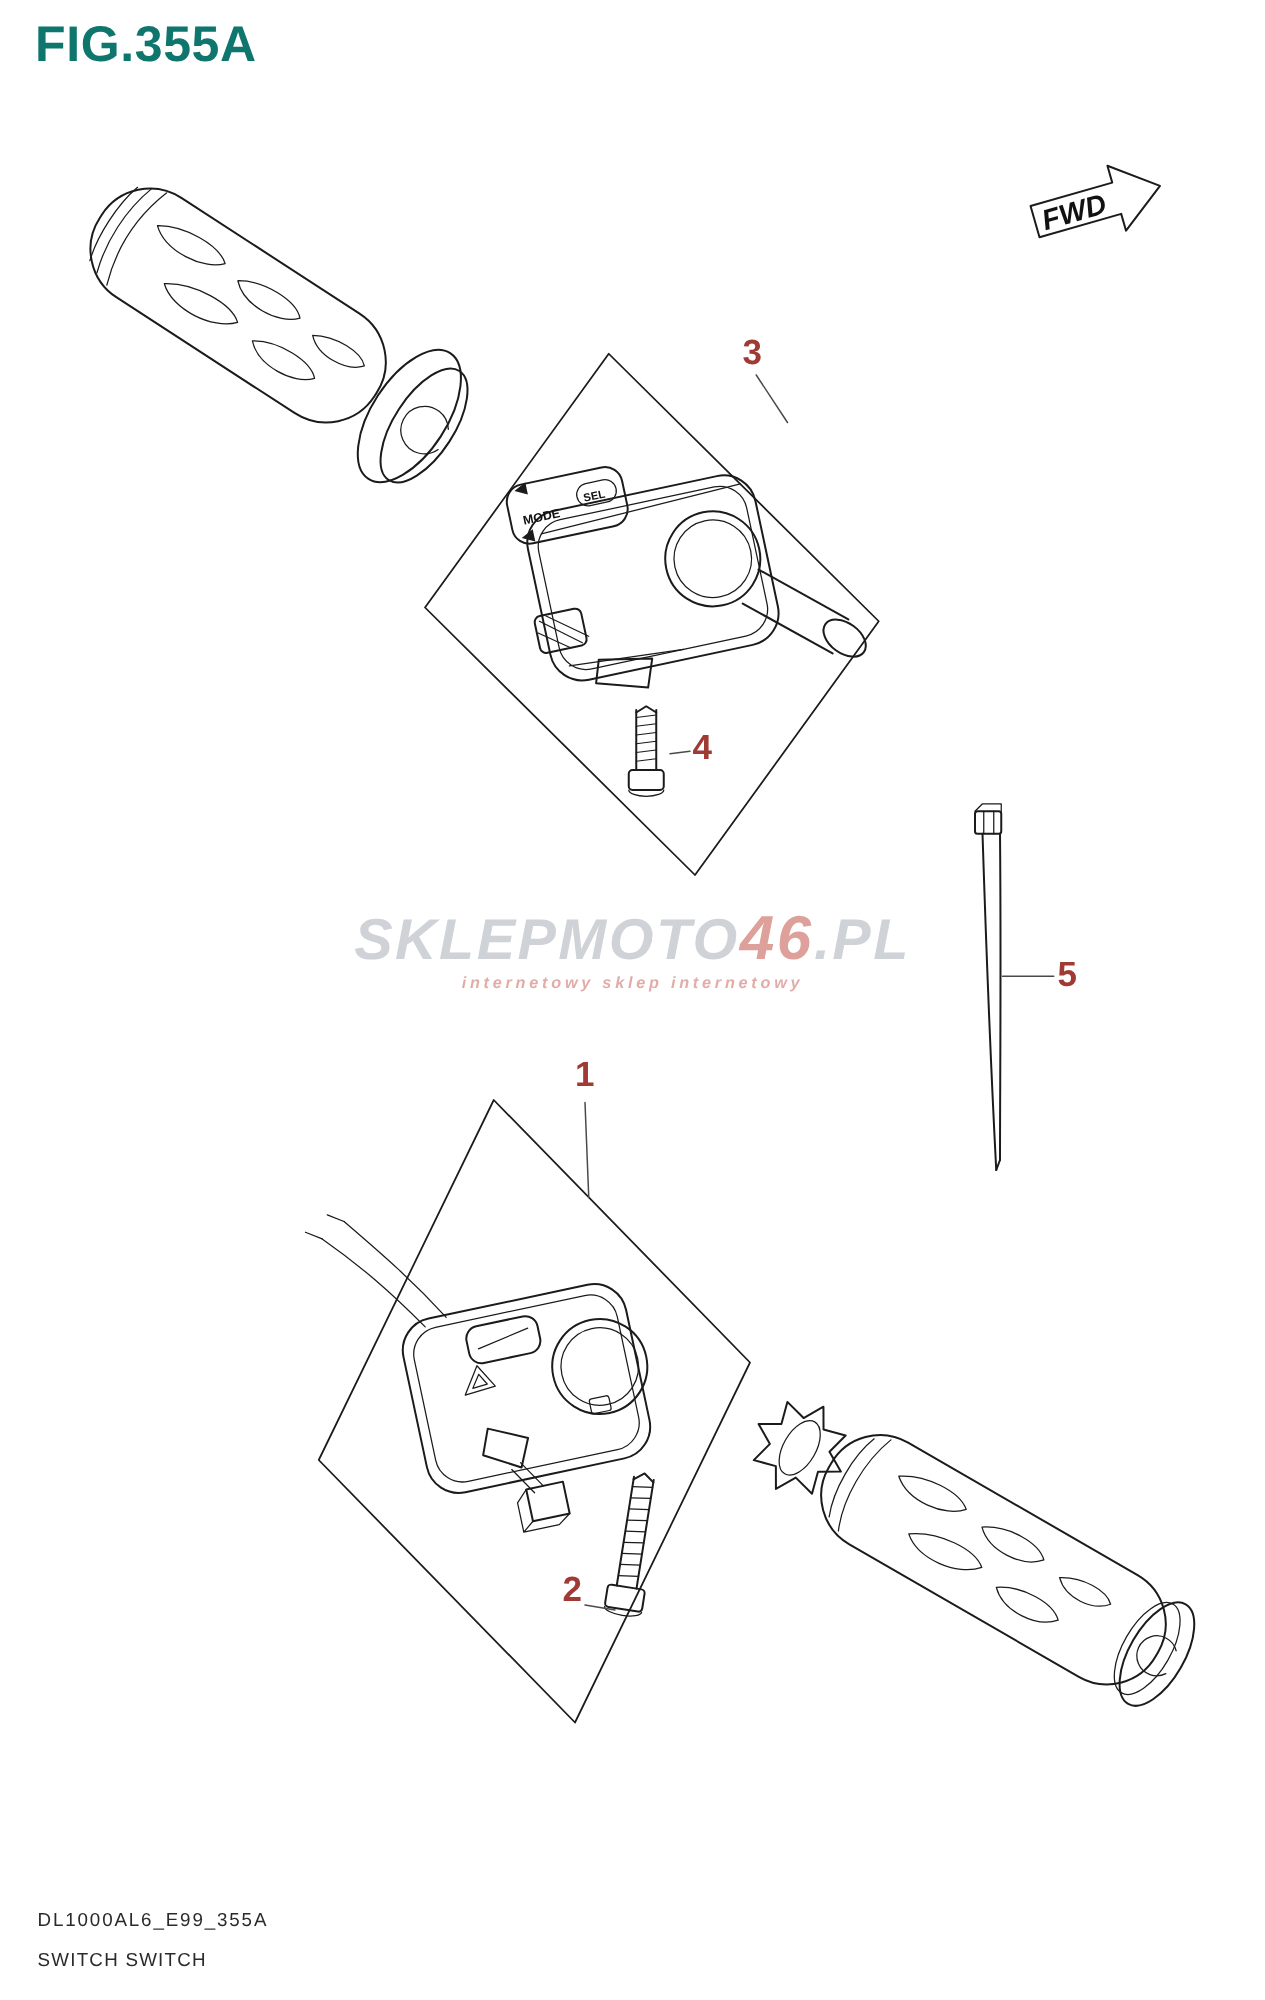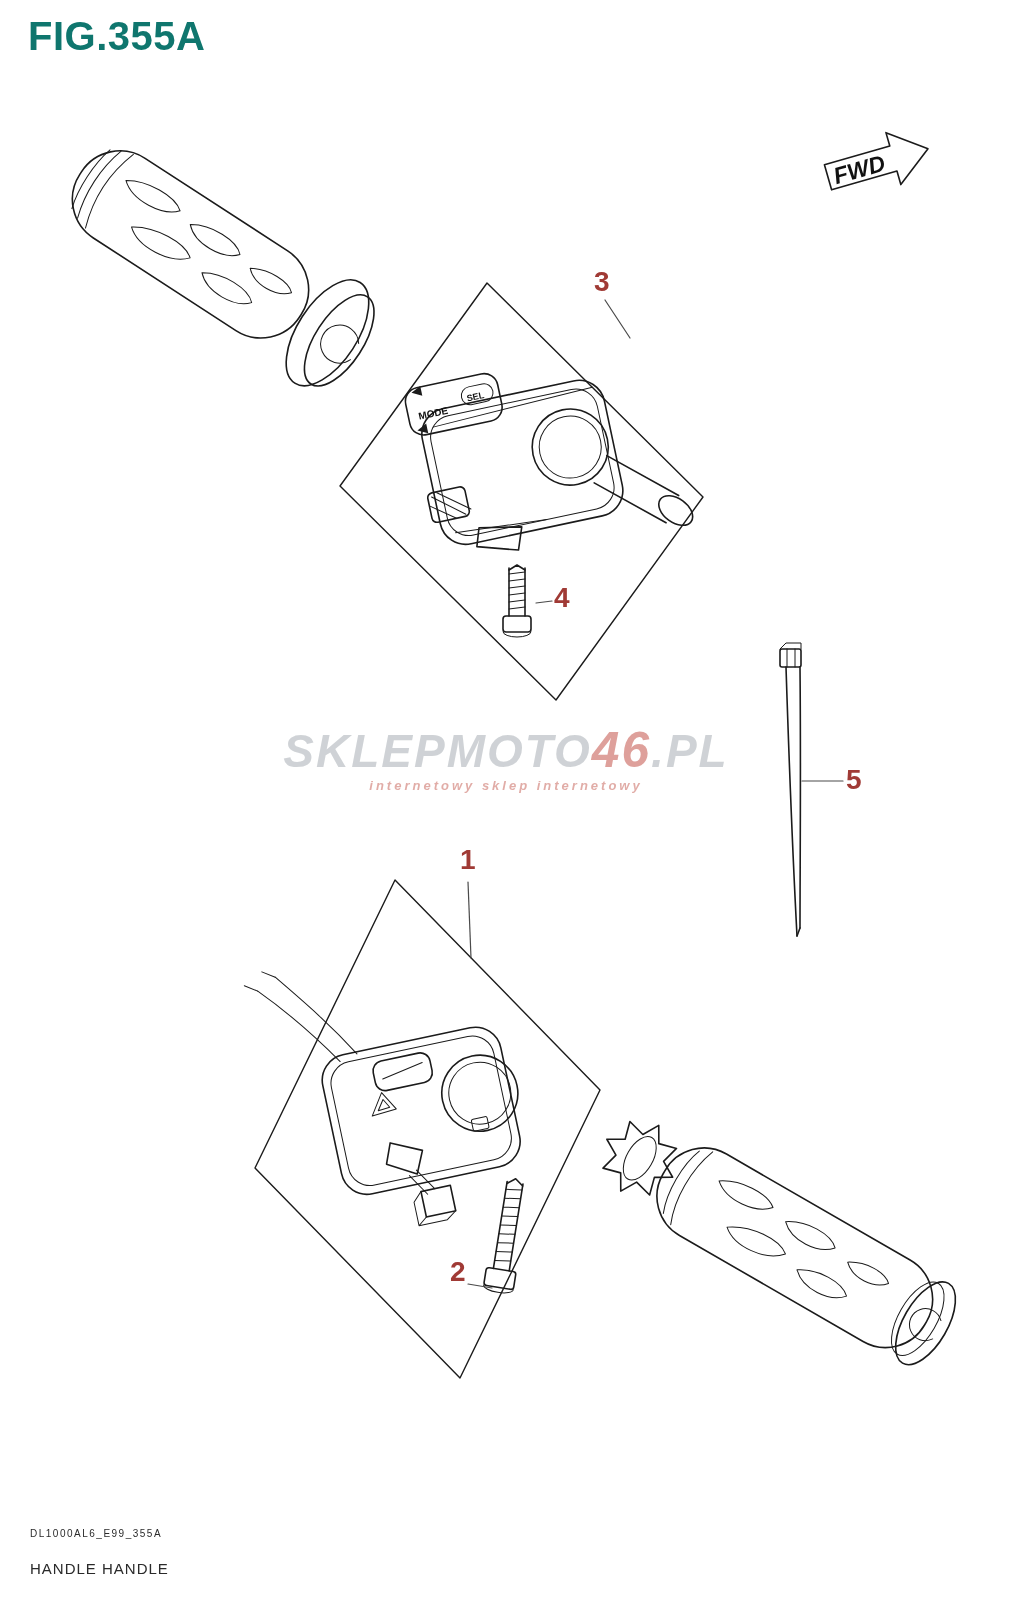--- a/index.html
+++ b/index.html
@@ -30,21 +30,21 @@
   .watermark{
     position:absolute;left:50%;top:726px;transform:translateX(-50%);
     text-align:center;opacity:0.55;white-space:nowrap;
   }
   .wm-main{font-size:46px;font-style:italic;font-weight:bold;letter-spacing:2px;line-height:1;}
   .wm-prefix,.wm-suffix{color:#a9afb5;}
   .wm-num{color:#c4534a;font-size:1.08em;}
   .wm-tag{margin-top:2px;font-size:13px;letter-spacing:3px;color:#c96a60;
     font-style:italic;font-weight:bold;}
   .footer-code{
-    position:absolute;left:30px;top:1528px;font-size:10px;color:#2a2a2a;letter-spacing:1.5px;
+    position:absolute;left:30px;top:1528px;font-size:15px;color:#2a2a2a;letter-spacing:1.5px;
   }
   .footer-name{
     position:absolute;left:30px;top:1560px;font-size:15px;color:#2a2a2a;letter-spacing:1px;
   }
 </style>
 </head>
 <body>
 
 <div class="stage">
 
@@ -191,14 +191,14 @@
   <div class="callout" style="left:846px;top:766px;">5</div>
 
   <div class="watermark">
     <div class="wm-main">
       <span class="wm-prefix">SKLEPMOTO</span><span class="wm-num">46</span><span class="wm-suffix">.PL</span>
     </div>
     <div class="wm-tag">internetowy sklep internetowy</div>
   </div>
 
   <div class="footer-code">DL1000AL6_E99_355A</div>
-  <div class="footer-name">HANDLE HANDLE</div>
+  <div class="footer-name">SWITCH SWITCH</div>
 </div>
 
 </body></html>

